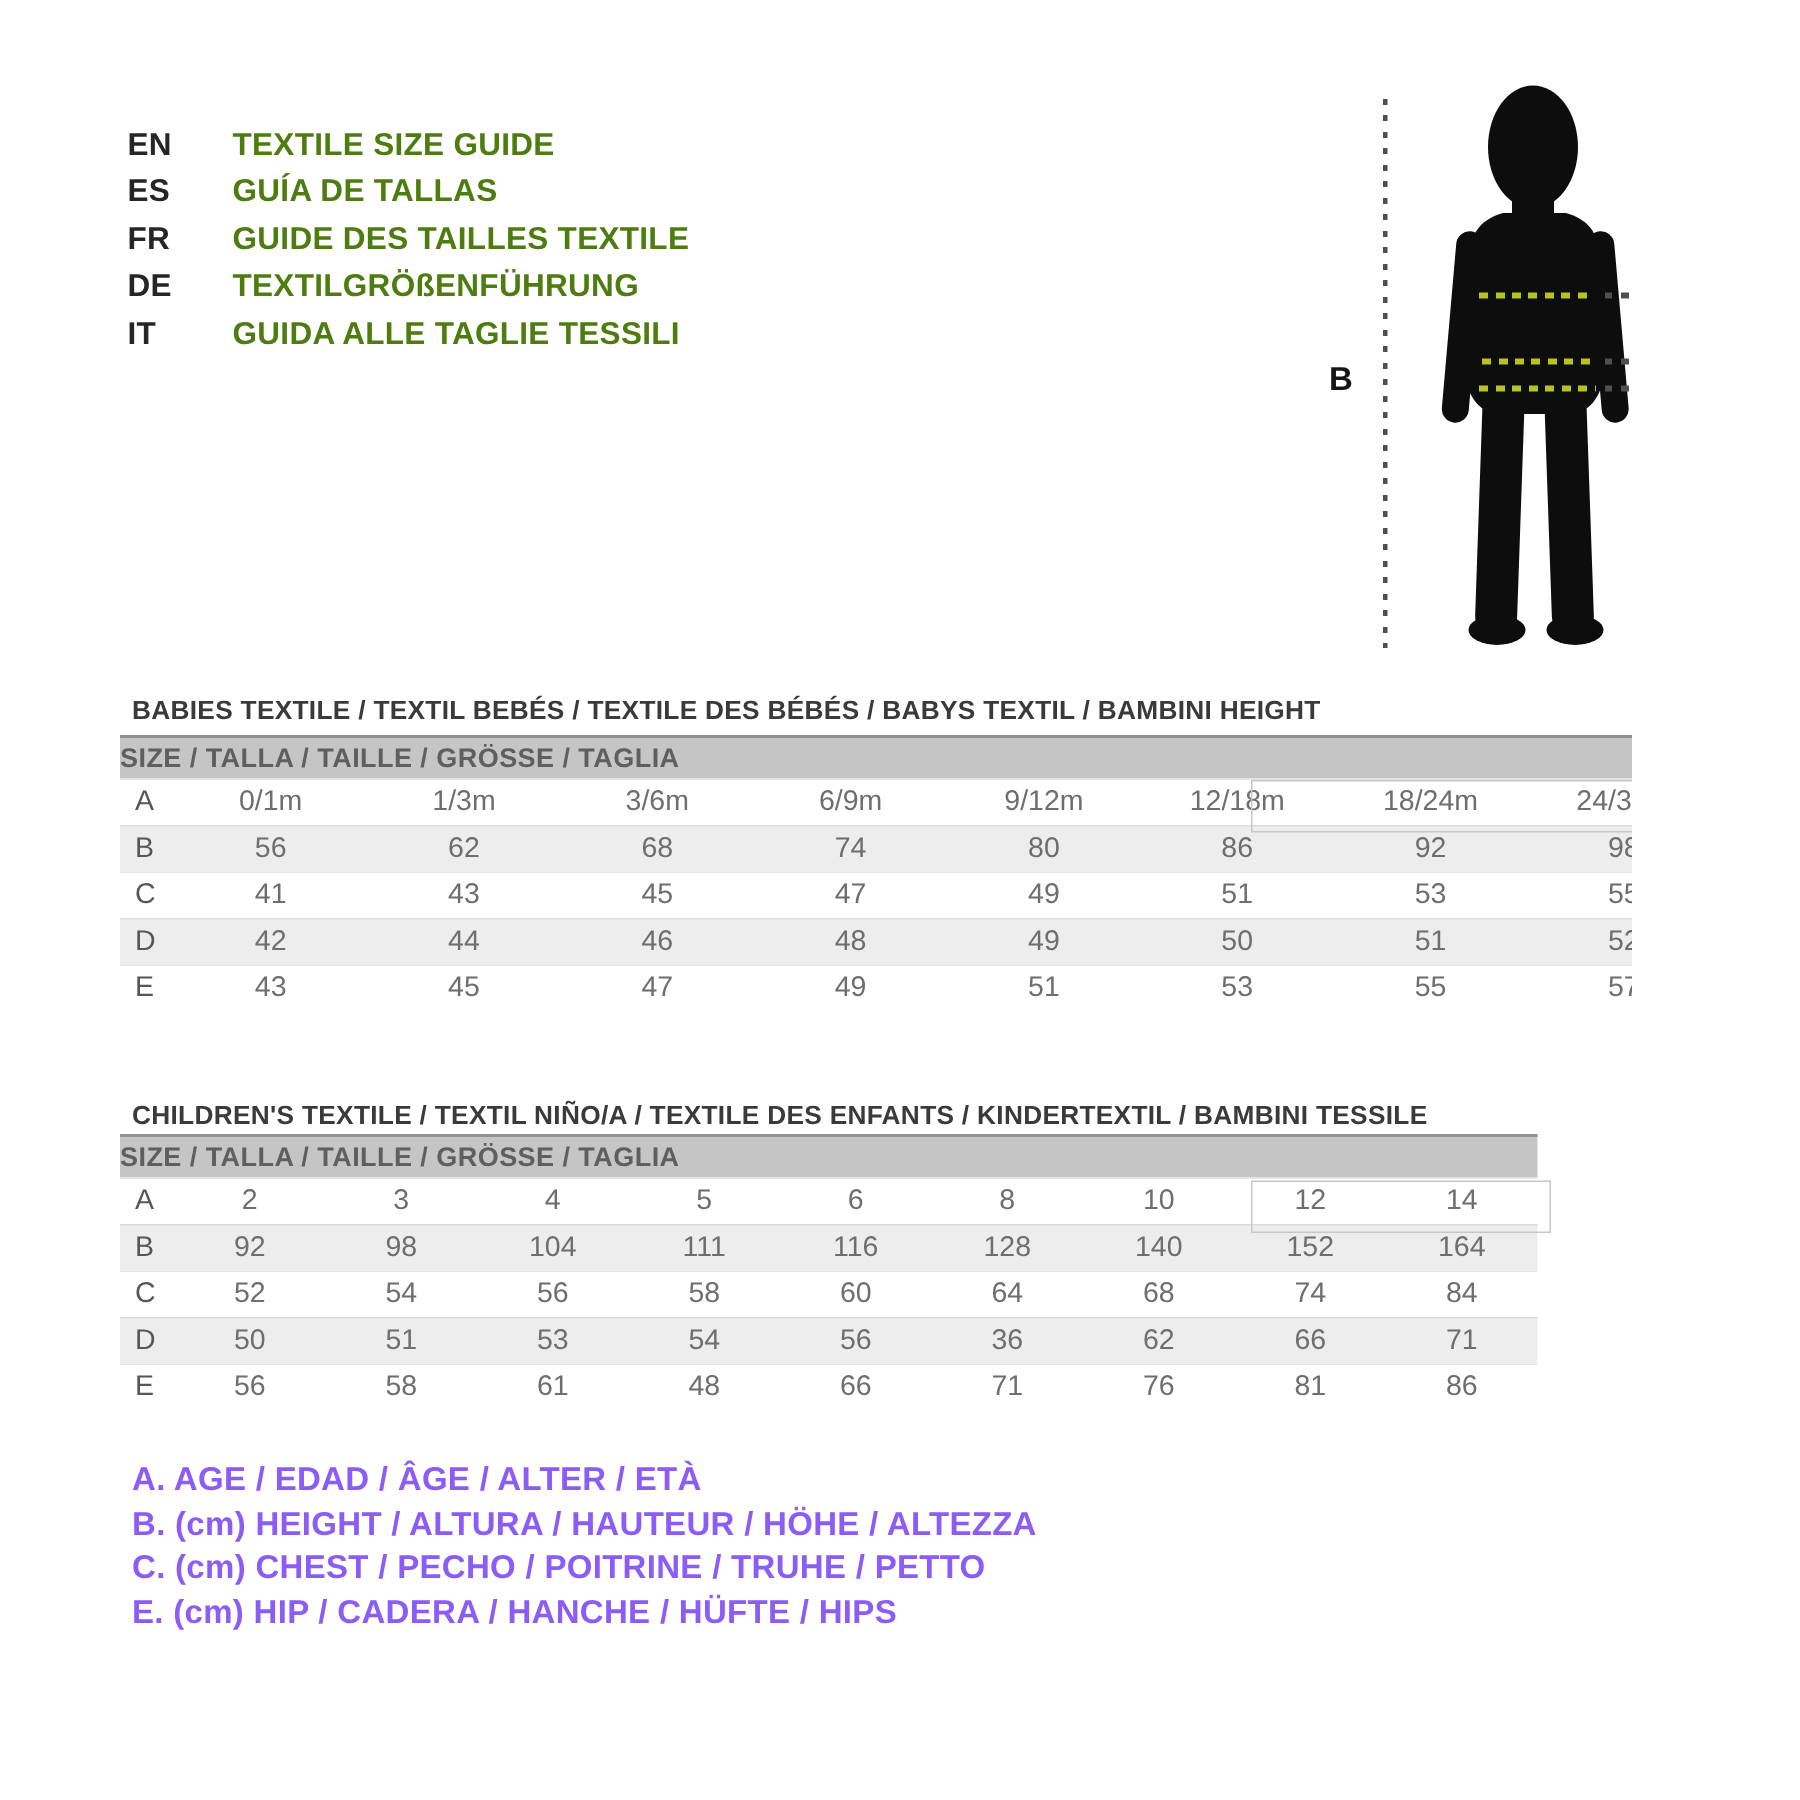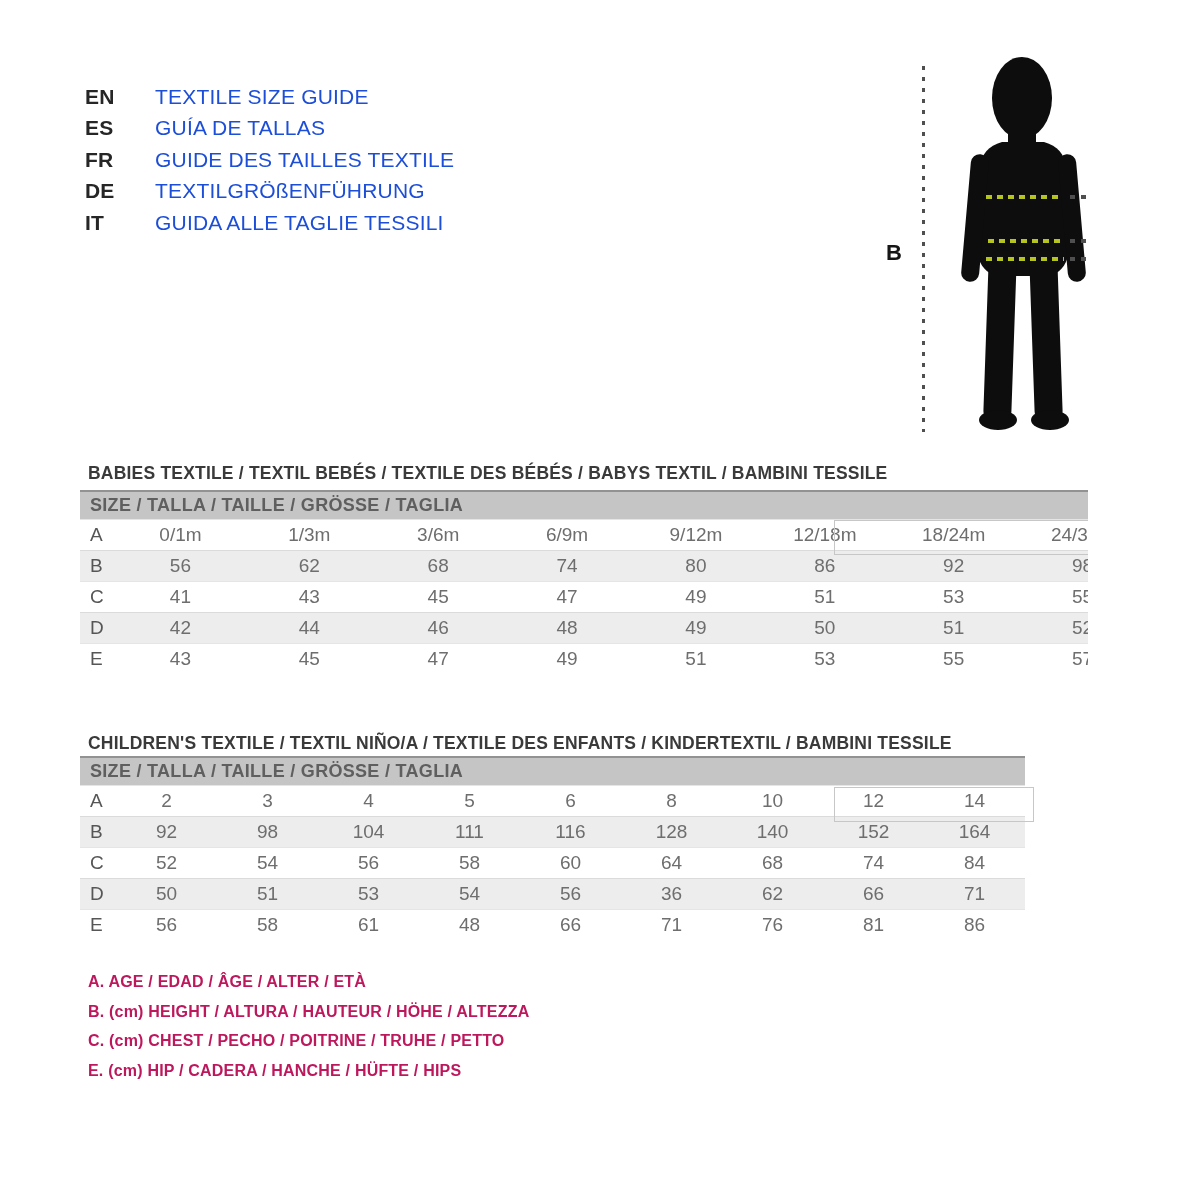--- a/index.html
+++ b/index.html
@@ -13,21 +13,21 @@
   }
 
   
   .lang-list { position: absolute; left: 85px; top: 81px; }
   .lang-row { display: flex; align-items: center; height: 31.5px; }
   .lang-code {
     width: 70px; font-size: 21px; font-weight: 700; color: #262626;
     letter-spacing: 0.2px;
   }
   .lang-label {
-    font-size: 21px; font-weight: 400; color: #1d4ed8; letter-spacing: 0.2px;
+    font-size: 21px; font-weight: 700; color: #4d7c0f; letter-spacing: 0.2px;
     white-space: nowrap;
   }
 
   
   .sil-svg { position: absolute; left: 950px; top: 50px; }
   .sil { fill: var(--silhouette, #0d0d0d); }
   .vline {
     position: absolute; left: 922px; top: 66px; width: 3px; height: 366px;
     background: repeating-linear-gradient(to bottom, var(--dot, #4f4f4f) 0 4px, transparent 4px 11px);
   }
@@ -57,37 +57,36 @@
   .children-title { top: 718px; }
 
   
   .size-table { position: absolute; left: 80px; }
   .babies-table { top: 490px; width: 1067px; }
   .children-table { top: 756px; width: 945px; }
   .thead {
     height: 27px; line-height: 27px;
     background: var(--bar-bg, #c5c5c5);
     border-top: 2px solid #929292;
-    padding-left: 10px;
     font-size: 18px; font-weight: 700; color: #5f5f5f; letter-spacing: 0.3px;
   }
   .trow { display: flex; align-items: center; height: 30px; border-top: 1px solid #e5e5e5; }
   .trow.stripe { background: var(--stripe, #ededed); border-top-color: #dbdbdb; }
   .rlabel { width: 26px; padding-left: 10px; font-size: 19px; color: #565656; }
   .cell { flex: 1; text-align: center; font-size: 19px; color: #6e6e6e; }
 
   
   .overlay-box { position: absolute; border: 1px solid #c7c7c7; background: transparent; }
   .babies-box { left: 834px; top: 520px; width: 318px; height: 33px; }
   .children-box { left: 834px; top: 787px; width: 198px; height: 33px; }
 
   
   .legend { position: absolute; left: 88px; top: 973px; }
   .legend-line {
-    height: 29.5px; font-size: 16px; font-weight: 700; color: #be185d;
+    height: 29.5px; font-size: 22px; font-weight: 700; color: #8b5cf6;
     letter-spacing: 0.2px; white-space: nowrap;
   }
 </style>
 </head>
 <body>
 
 <div class="page">
 
   <section class="lang-list" id="langList">
       <div class="lang-row">
@@ -132,21 +131,21 @@
   <div class="fig-label lbl-c">C</div>
 
   <div class="mline green line-d-g"></div>
   <div class="mline gray line-d-d"></div>
   <div class="fig-label lbl-d">D</div>
 
   <div class="mline green line-e-g"></div>
   <div class="mline gray line-e-d"></div>
   <div class="fig-label lbl-e">E</div>
 
-  <h2 class="section-title babies-title">BABIES TEXTILE / TEXTIL BEBÉS / TEXTILE DES BÉBÉS / BABYS TEXTIL / BAMBINI TESSILE</h2>
+  <h2 class="section-title babies-title">BABIES TEXTILE / TEXTIL BEBÉS / TEXTILE DES BÉBÉS / BABYS TEXTIL / BAMBINI HEIGHT</h2>
   <div class="size-table babies-table">
     <div class="thead">SIZE / TALLA / TAILLE / GRÖSSE / TAGLIA</div>
     <div id="babiesRows">
         <div class="trow">
           <span class="rlabel">A</span>
           <span class="cell">0/1m</span>
           <span class="cell">1/3m</span>
           <span class="cell">3/6m</span>
           <span class="cell">6/9m</span>
           <span class="cell">9/12m</span>

